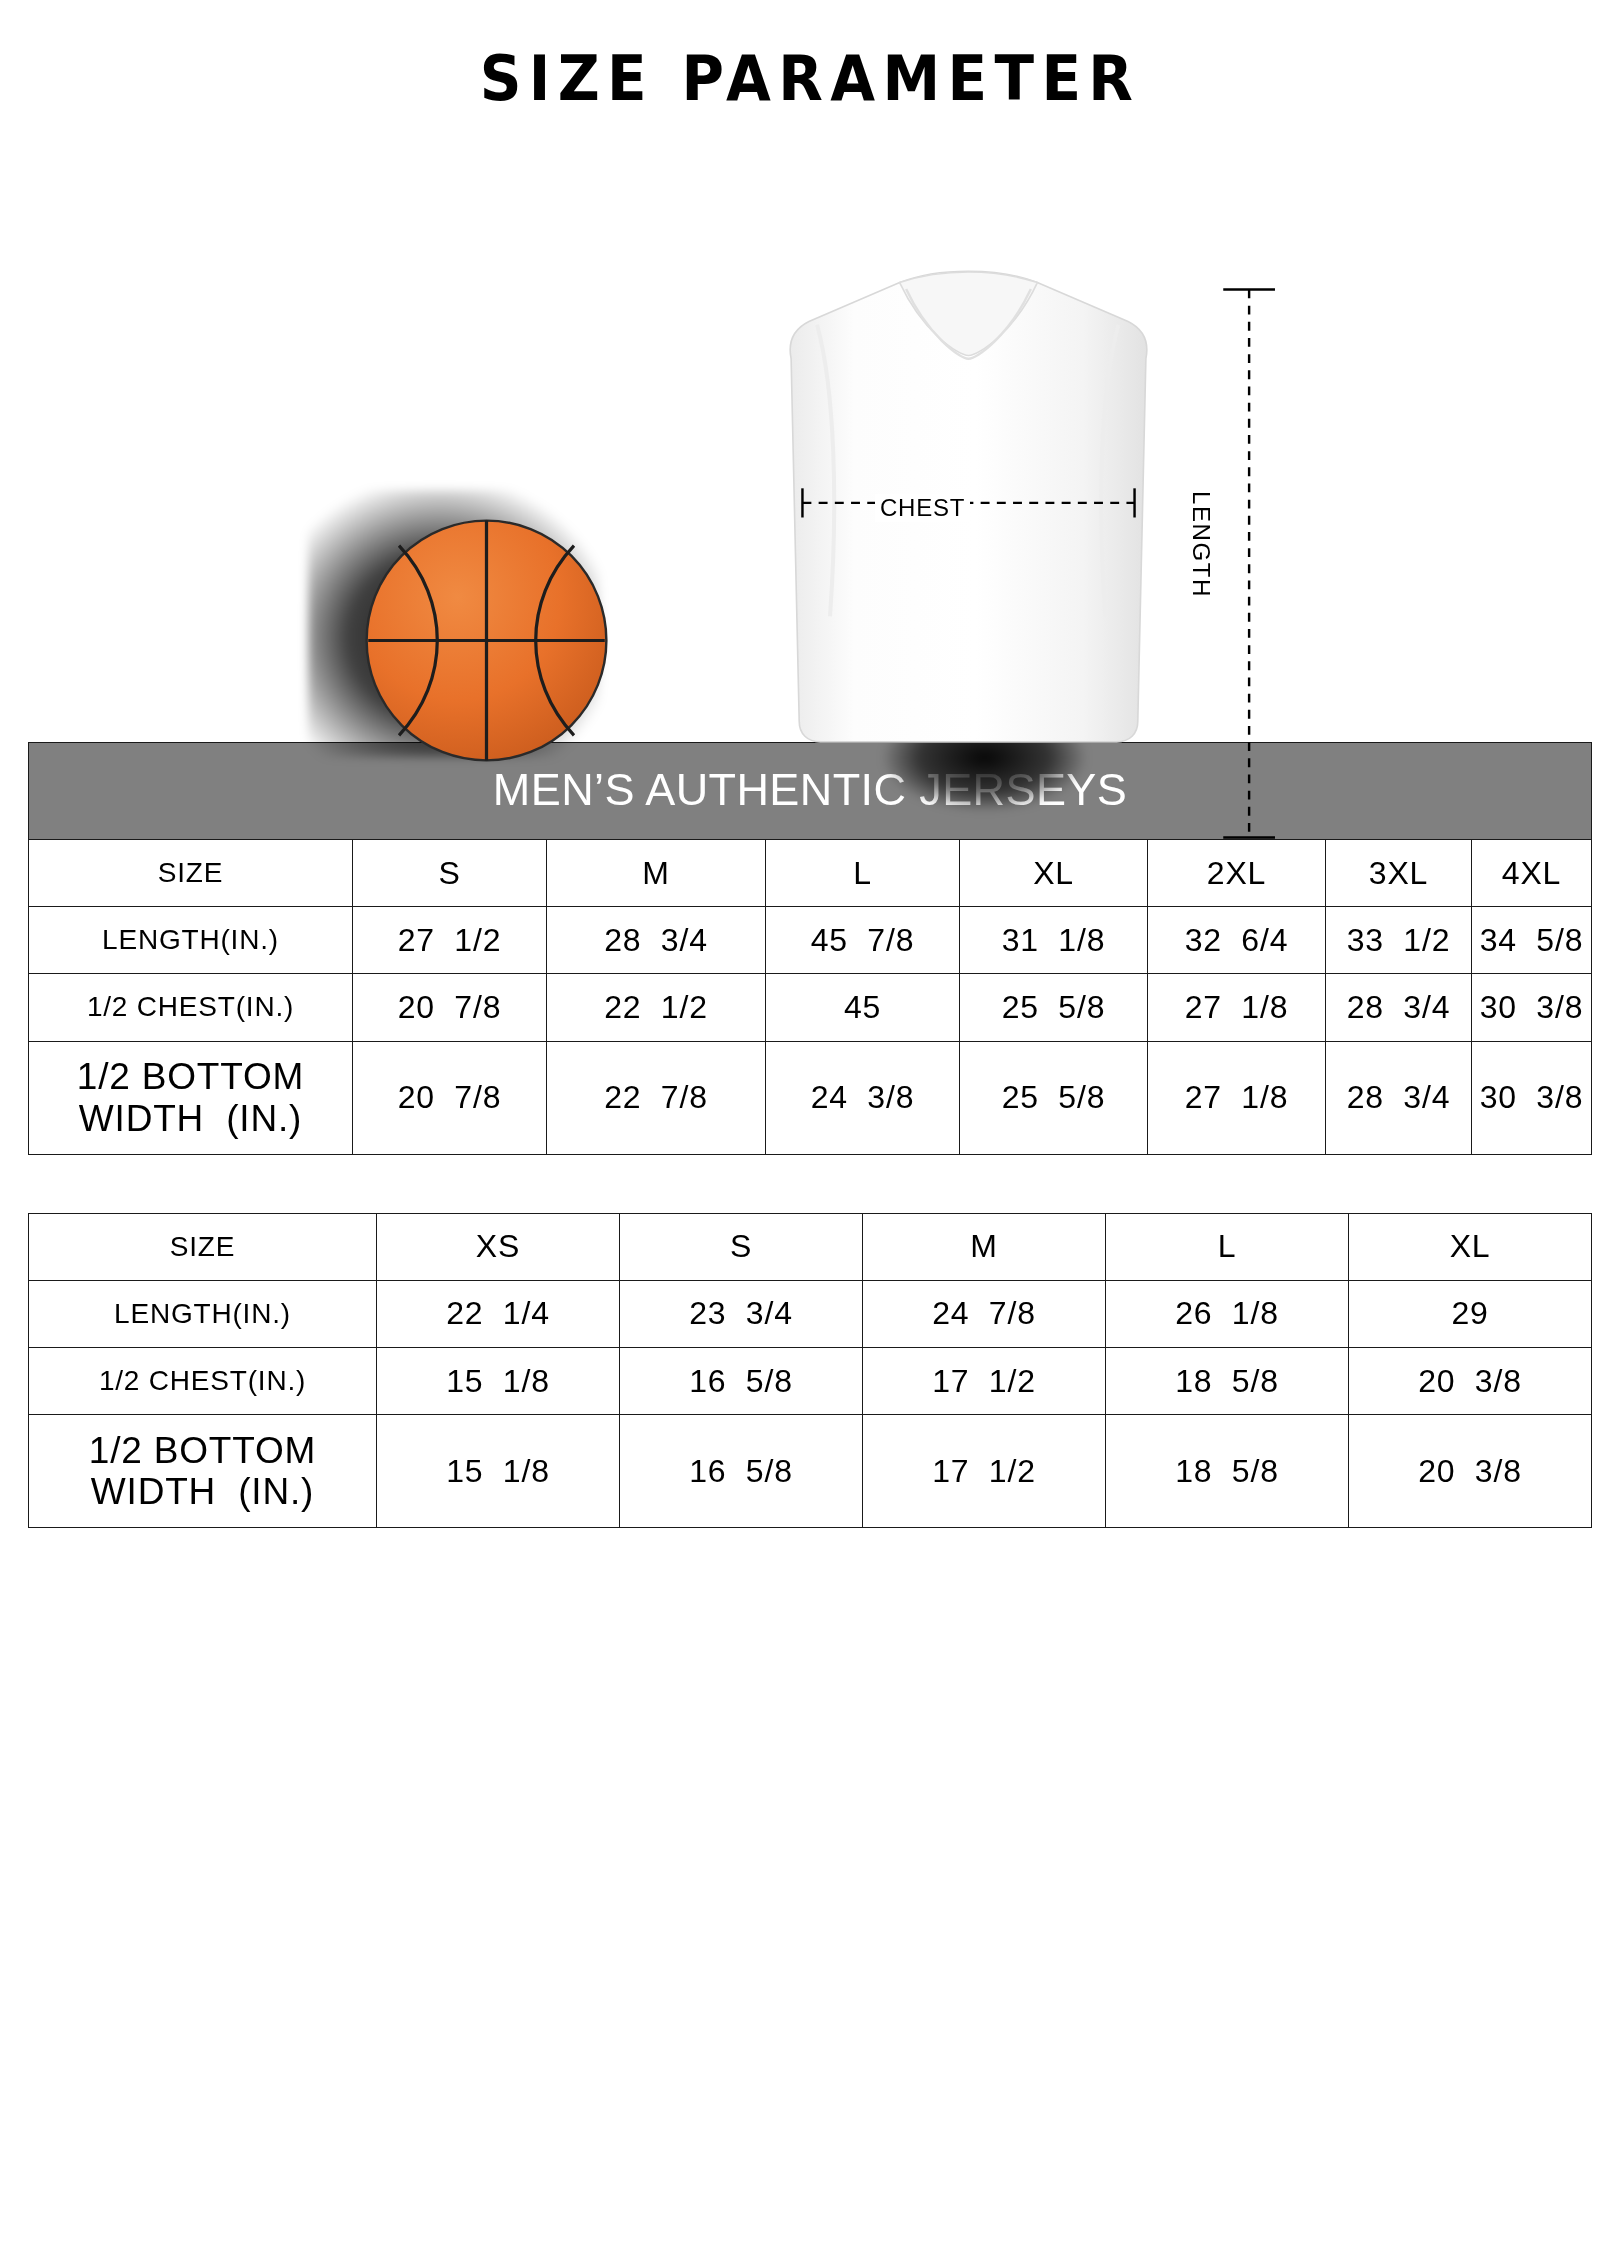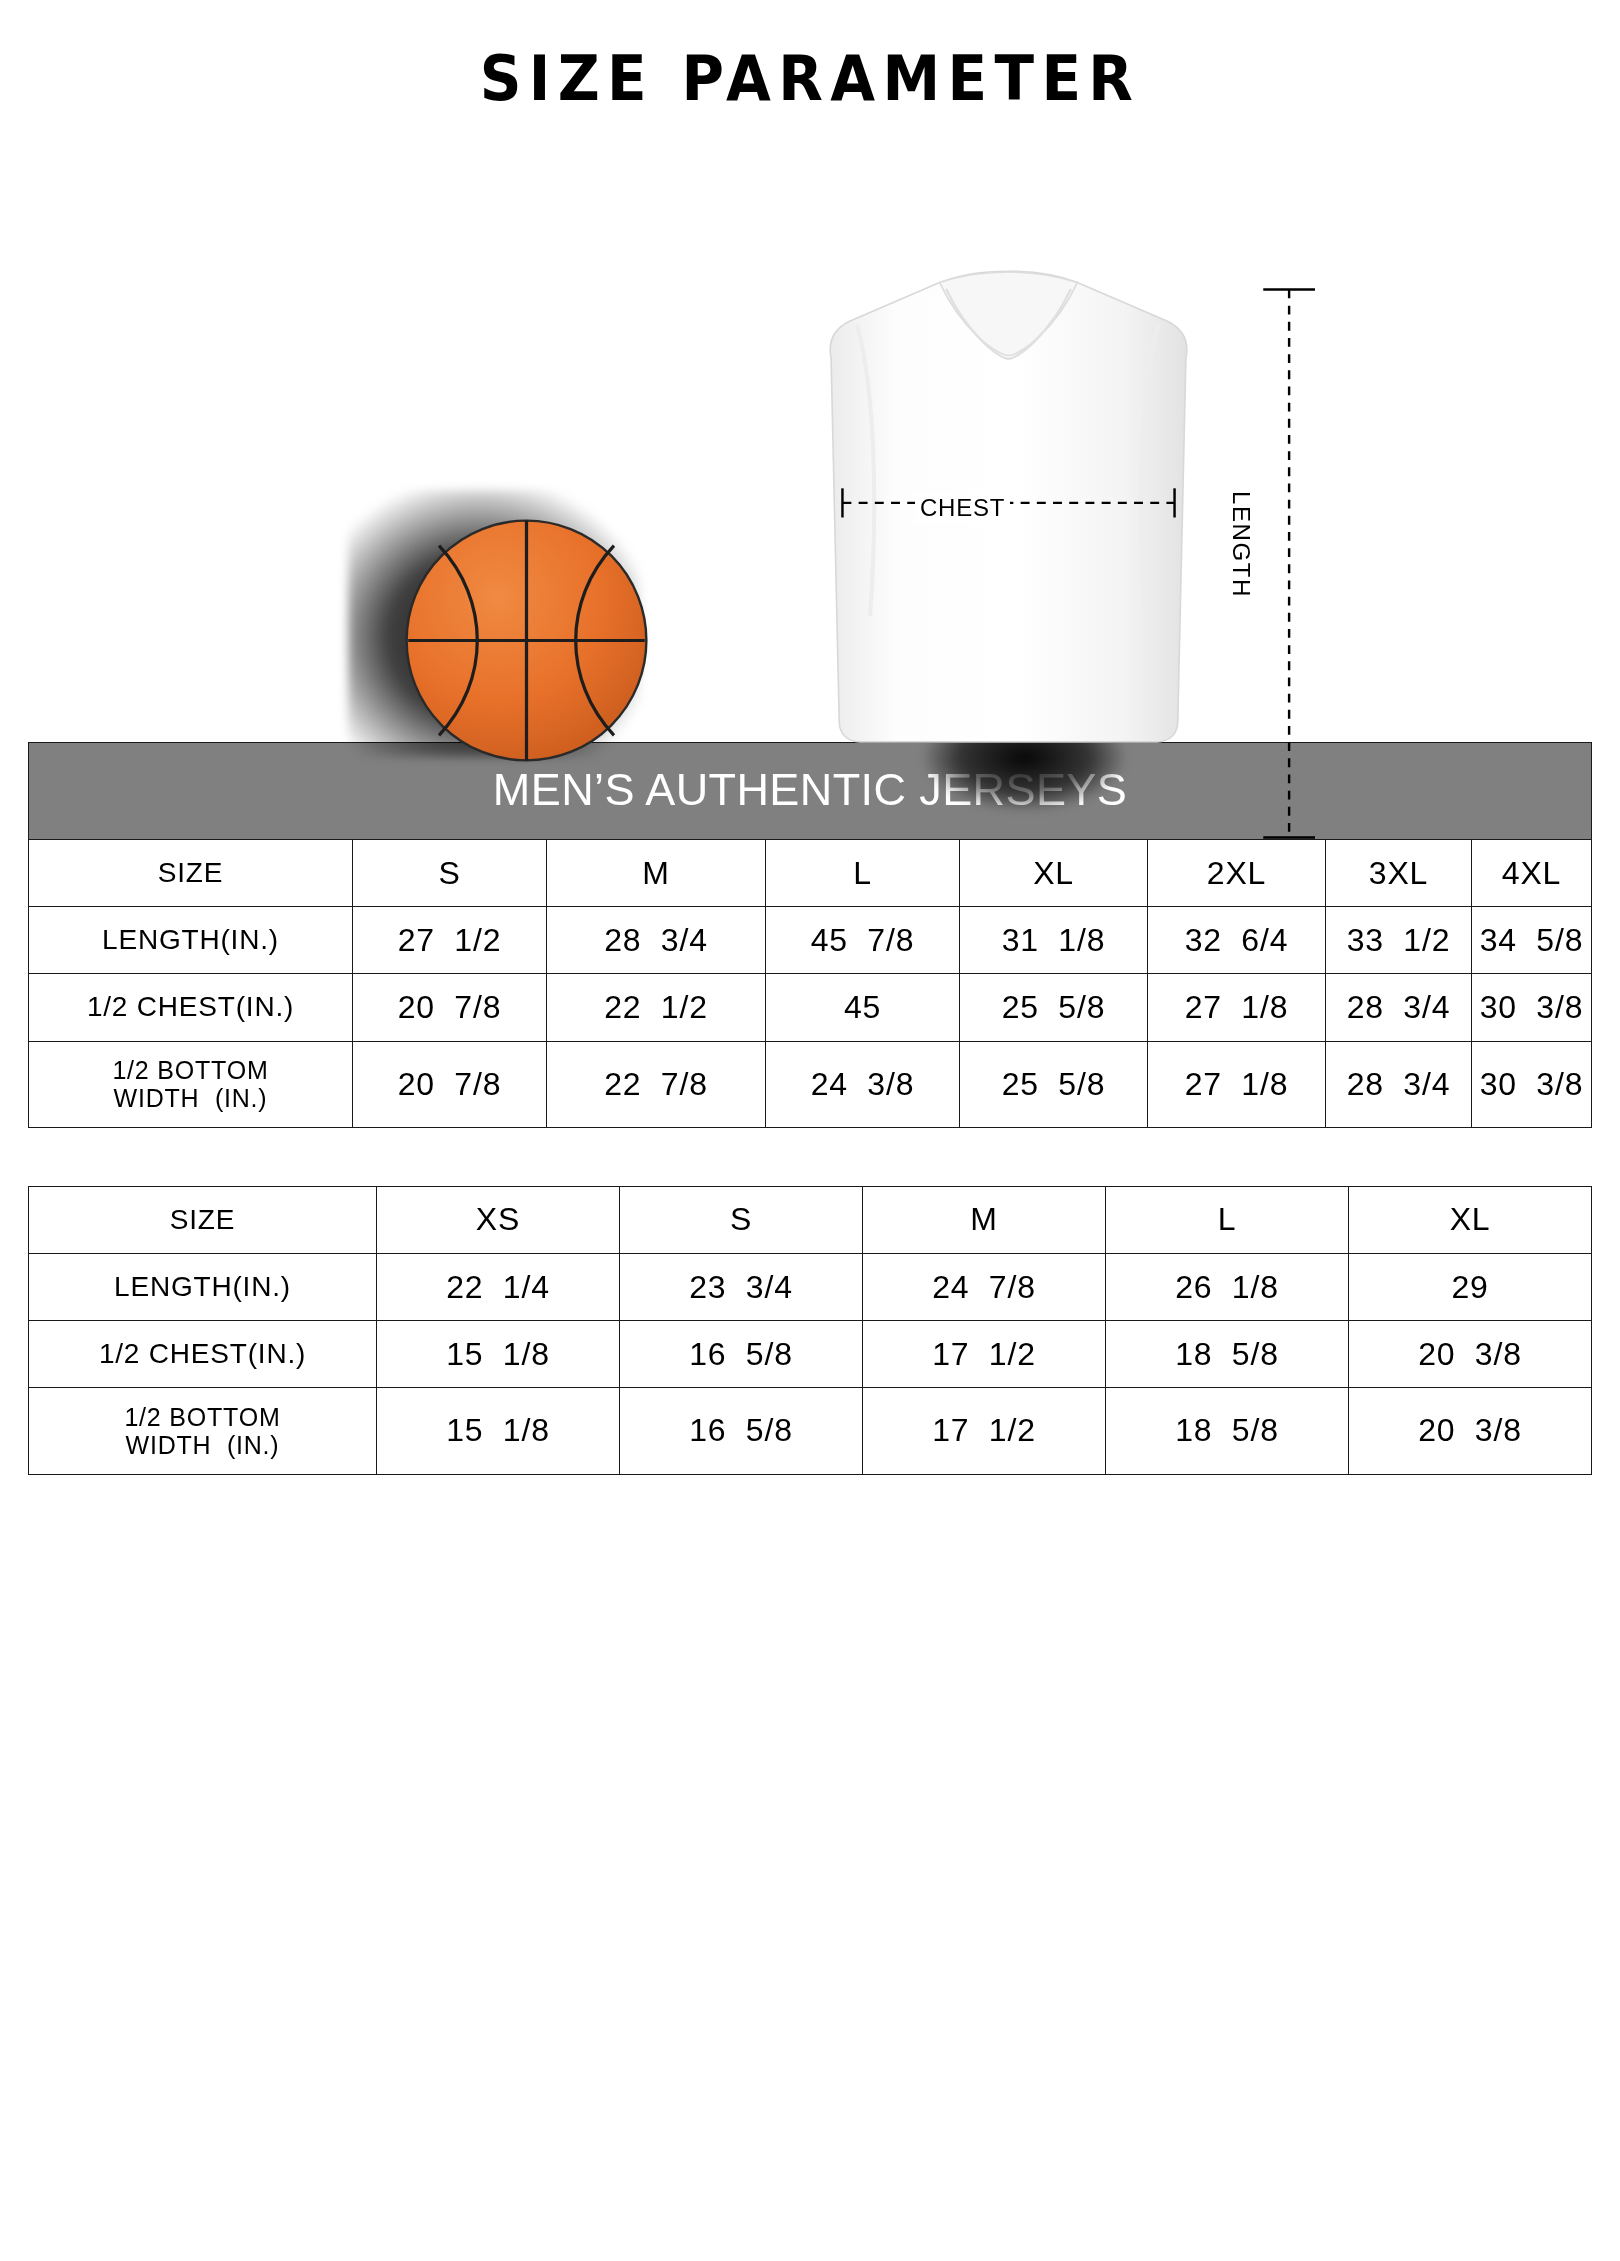--- a/index.html
+++ b/index.html
@@ -32,21 +32,20 @@
     letter-spacing: 8px;
     padding-top: 47px;
     line-height: 1;
     transform: scaleX(0.92);
   }
 
   
   .illustration {
     position: relative;
     height: 624px;
-    margin-left: 40px;
   }
 
   
   .ball-wrap {
     position: absolute;
     left: 308px;
     top: 348px;
     width: 324px;
     height: 324px;
   }
@@ -139,21 +138,21 @@
     font-family: "Liberation Sans", sans-serif;
     padding: 14.6px 3.2px;
     letter-spacing: 0.8px;
     white-space: pre;
   }
   .rowlabel {
     font-size: 28px;
   }
   .two-line {
     line-height: 1.12;
-    font-size: 25px;
+    font-size: 37px;
   }
 
   
   .men-tbl col.c0 { width: 324px; }
   .men-tbl col.c1 { width: 194px; }
   .men-tbl col.c2 { width: 219px; }
   .men-tbl col.c3 { width: 194px; }
   .men-tbl col.c4 { width: 188px; }
   .men-tbl col.c5 { width: 178px; }
   .men-tbl col.c6 { width: 146px; }

